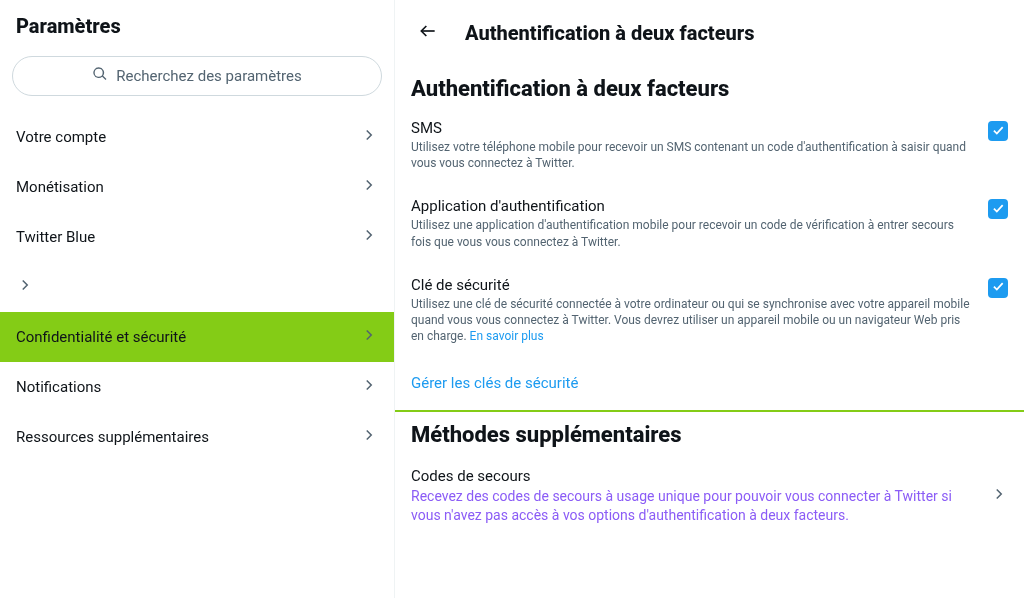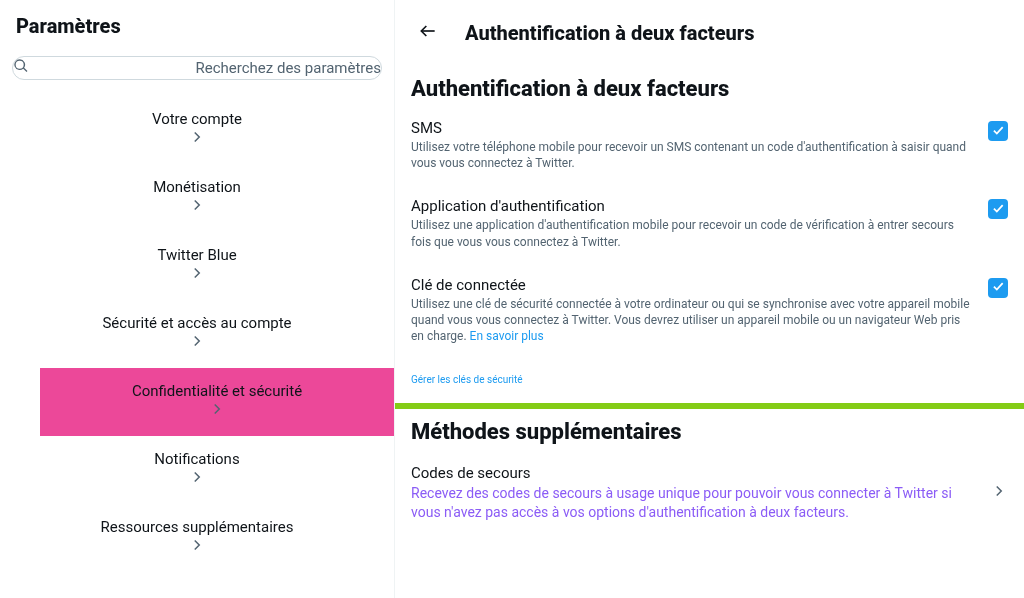--- a/index.html
+++ b/index.html
@@ -21,41 +21,40 @@
     font-size: 20px;
     font-weight: 800;
     padding: 0 16px 14px 16px;
   }
   .search-wrap {
     padding: 4px 12px 10px 12px;
   }
   .search {
     display: flex;
     align-items: center;
-    justify-content: space-between;
+    justify-content: center;
     gap: 8px;
     border: 1px solid #cfd9de;
     border-radius: 9999px;
-    height: 24px;
+    height: 40px;
     color: #536471;
     font-size: 15px;
     cursor: text;
   }
   .search svg { width: 16px; height: 16px; fill: #536471; }
   .nav { list-style: none; margin-top: 6px; }
   .nav-item {
     display: flex;
     align-items: center;
     justify-content: space-between;
     padding: 14px 16px;
     font-size: 15px;
     cursor: pointer;
-    flex-direction: column;
-  }
-  .nav-item.active { background: #ec4899; margin-left: 40px; }
+  }
+  .nav-item.active { background: #84cc16; }
   .chevron svg { width: 18px; height: 18px; stroke: #536471; fill: none; stroke-width: 2; }
   .main {
     flex: 1;
     padding: 12px 0 0 0;
     overflow-y: auto;
   }
   .main-header {
     display: flex;
     align-items: center;
     gap: 20px;
@@ -92,22 +91,22 @@
     border-radius: 4px;
     display: flex; align-items: center; justify-content: center;
     flex-shrink: 0;
     margin-top: 2px;
     cursor: pointer;
   }
   .checkbox svg { width: 14px; height: 14px; stroke: #fff; fill: none; stroke-width: 3; }
   .link { color: #1d9bf0; text-decoration: none; cursor: pointer; }
   .link-row {
     padding: 14px 0 18px 16px;
-    font-size: 10px;
-    border-bottom: 6px solid #84cc16;
+    font-size: 15px;
+    border-bottom: 2px solid #84cc16;
   }
   .extra-item {
     display: flex;
     align-items: center;
     justify-content: space-between;
     gap: 14px;
     padding: 12px 16px 18px 16px;
     cursor: pointer;
   }
   .extra-item .chevron { flex-shrink: 0; }
@@ -142,21 +141,20 @@
             <polyline points="9 6 15 12 9 18"></polyline>
           </svg></span>
     </li>
     <li class="nav-item">
       <span>Twitter Blue</span>
       <span class="chevron"><svg viewBox="0 0 24 24">
             <polyline points="9 6 15 12 9 18"></polyline>
           </svg></span>
     </li>
     <li class="nav-item">
-      <span>Sécurité et accès au compte</span>
       <span class="chevron"><svg viewBox="0 0 24 24">
             <polyline points="9 6 15 12 9 18"></polyline>
           </svg></span>
     </li>
     <li class="nav-item active">
       <span>Confidentialité et sécurité</span>
       <span class="chevron"><svg viewBox="0 0 24 24">
             <polyline points="9 6 15 12 9 18"></polyline>
           </svg></span>
     </li>
@@ -214,21 +212,21 @@
         <span><svg viewBox="0 0 24 24">
               <polyline points="5 13 10 18 20 7"></polyline>
             </svg></span>
       </div>
     </div>
   </div>
 
   <div class="method">
     <div class="method-row">
       <div class="method-text">
-        <div class="method-title">Clé de connectée</div>
+        <div class="method-title">Clé de sécurité</div>
         <div class="method-desc">
           <span>Utilisez une clé de sécurité connectée à votre ordinateur ou qui se synchronise avec votre appareil mobile quand vous vous connectez à Twitter. Vous devrez utiliser un appareil mobile ou un navigateur Web pris en charge. </span><a class="link">En savoir plus</a>
         </div>
       </div>
       <div class="checkbox">
         <span><svg viewBox="0 0 24 24">
               <polyline points="5 13 10 18 20 7"></polyline>
             </svg></span>
       </div>
     </div>

